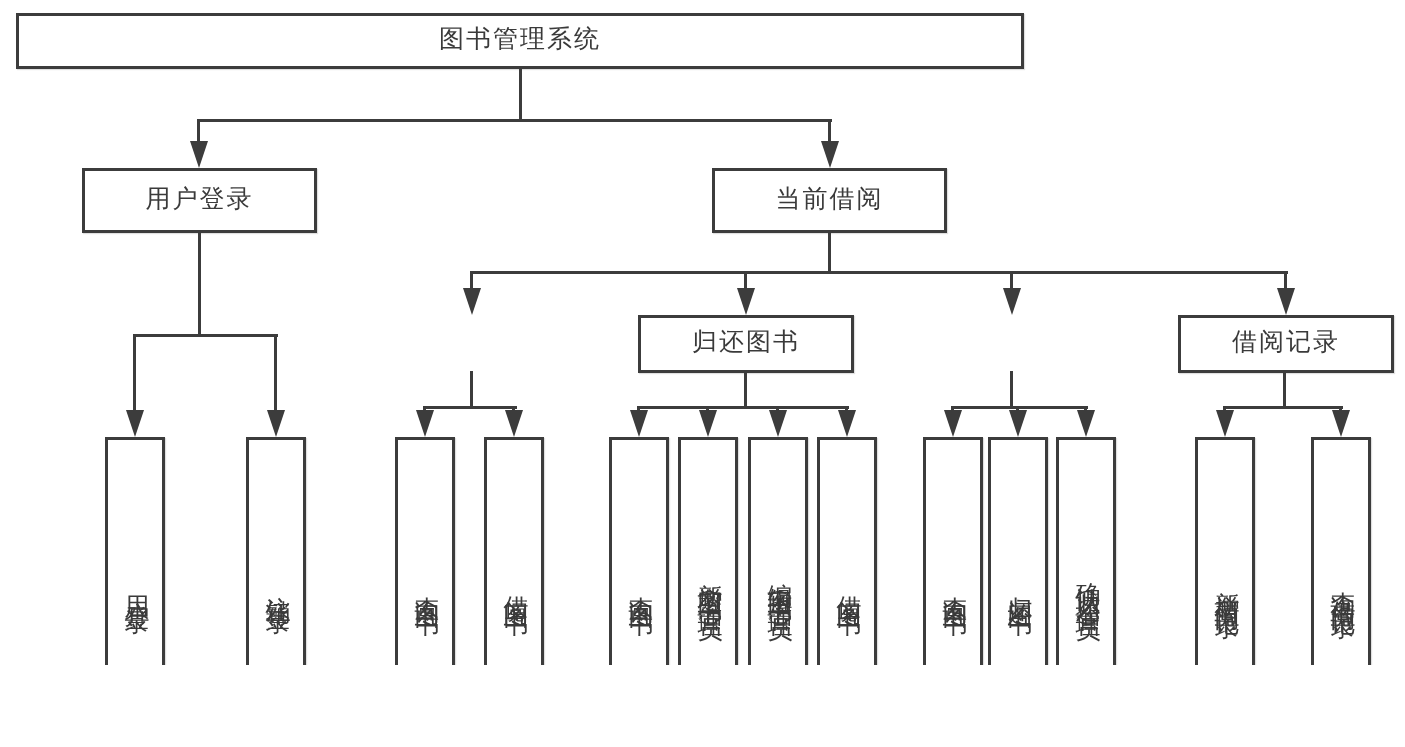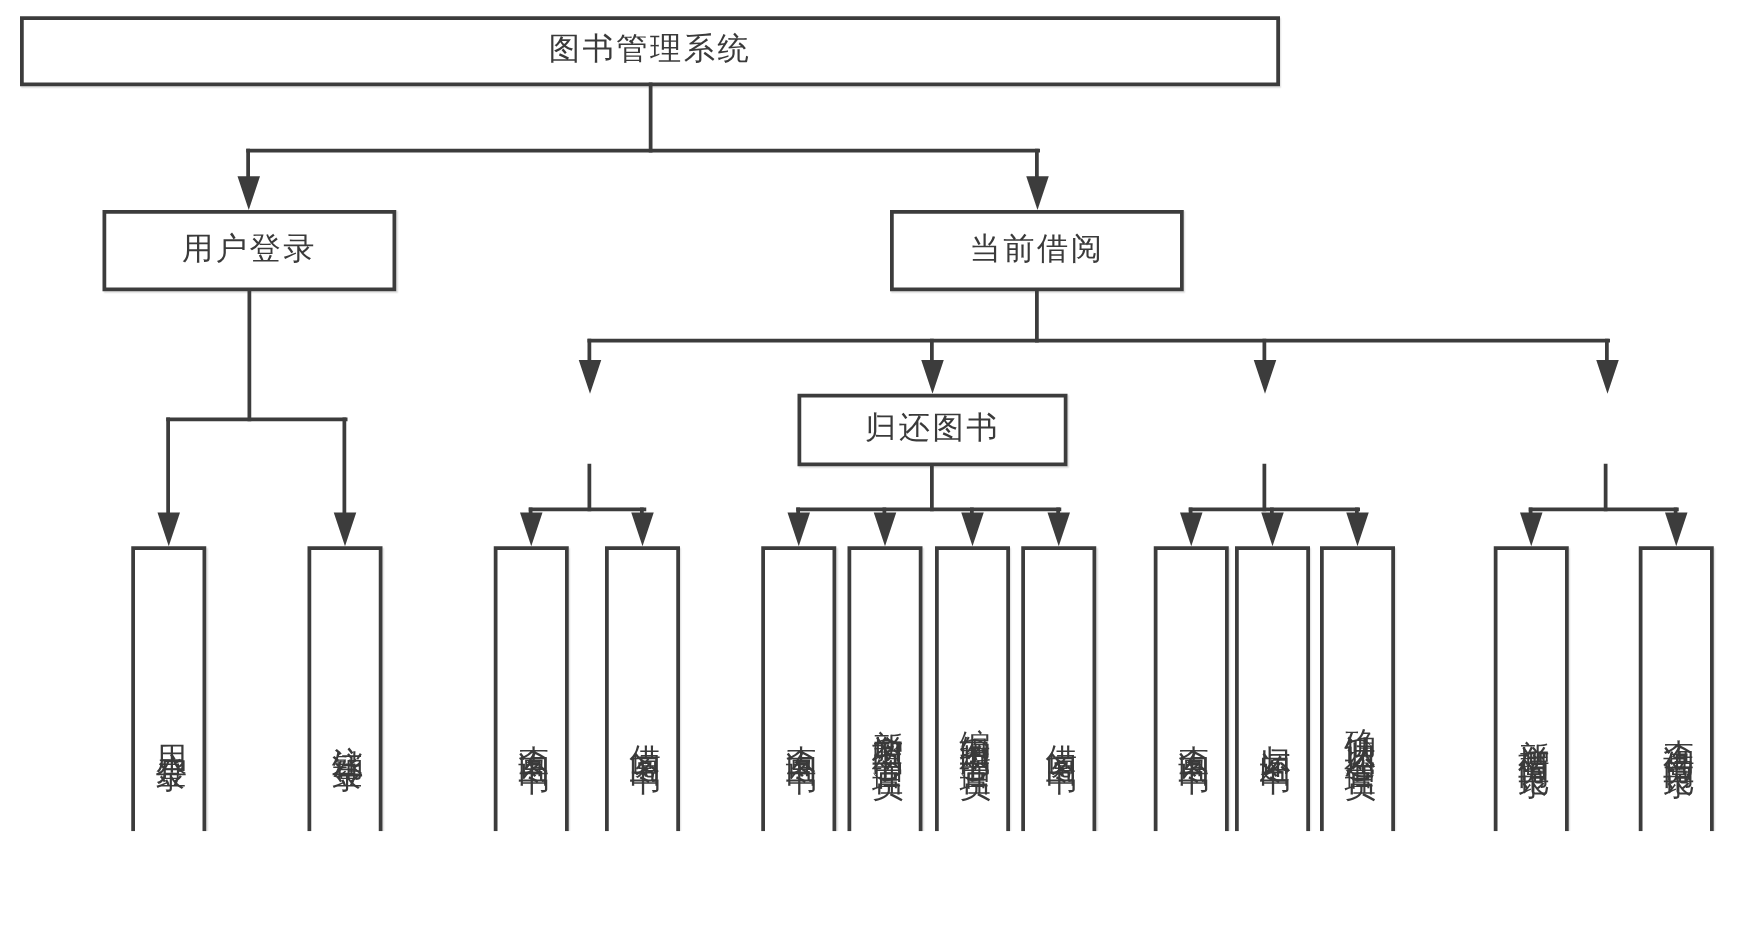--- a/index.html
+++ b/index.html
@@ -75,20 +75,23 @@
   <div class="stem" style="left:1010px;top:271px;height:20px"></div>
   <div class="stem" style="left:1284px;top:271px;height:20px"></div>
   <div class="arr" style="left:463px;top:288px"></div>
   <div class="arr" style="left:737px;top:288px"></div>
   <div class="arr" style="left:1003px;top:288px"></div>
   <div class="arr" style="left:1277px;top:288px"></div>
 
   <div class="node" style="left:638px;top:315px;width:216px;height:58px">
     <span class="lbl">归还图书</span>
   </div>
+  <div class="node" style="left:1178px;top:315px;width:216px;height:58px">
+    <span class="lbl">借阅记录</span>
+  </div>
 
   <div class="vline" style="left:470px;top:371px;height:38px"></div>
   <div class="hline" style="left:423px;top:406px;width:94px"></div>
   <div class="stem" style="left:423px;top:406px;height:8px"></div>
   <div class="stem" style="left:512px;top:406px;height:8px"></div>
   <div class="arr" style="left:416px;top:410px"></div>
   <div class="arr" style="left:505px;top:410px"></div>
 
   <div class="vline" style="left:744px;top:371px;height:38px"></div>
   <div class="hline" style="left:637px;top:406px;width:212px"></div>

